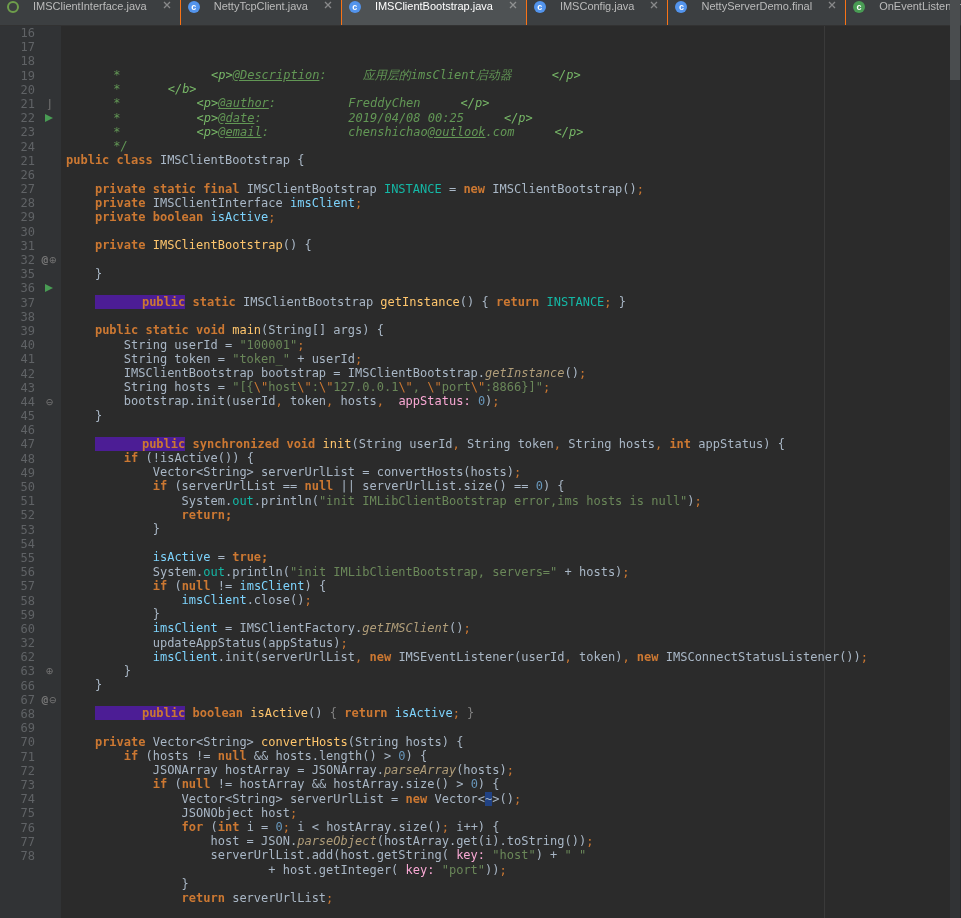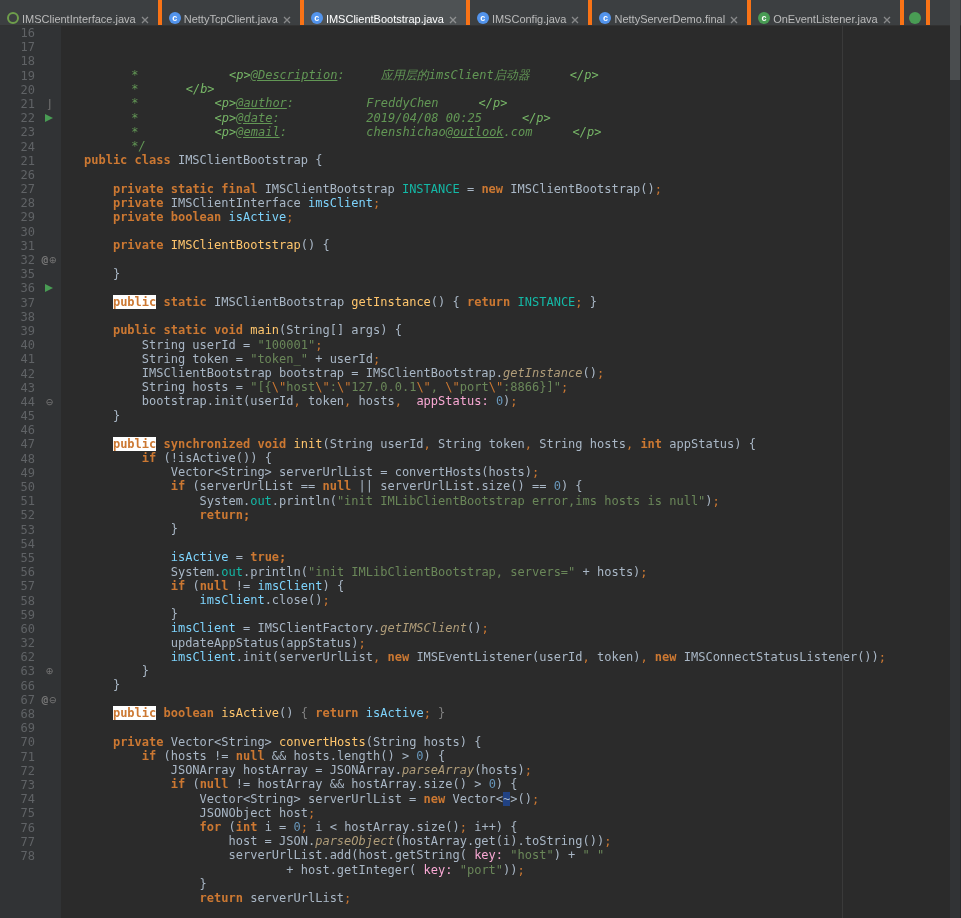--- a/index.html
+++ b/index.html
@@ -16,25 +16,25 @@
     height: 26px;
     background: #3c3f41;
     display: flex;
     align-items: stretch;
     border-bottom: 1px solid #323232;
     font-family: -apple-system, "Lucida Grande", sans-serif;
     font-size: 11px;
   }
   .tab {
     display: flex;
-    align-items: flex-end;
+    align-items: flex-start;
     padding: 0 8px 0 6px;
-    gap: 2px;
+    gap: 13px;
     color: #bbb;
-    border-right: 4px solid #f97316;
+    border-right: 1px solid #f97316;
     cursor: pointer;
     white-space: nowrap;
   }
   .tab.active {
     background: #4e5254;
     color: #ffffff;
   }
   .tab .icon {
     width: 14px; height: 14px;
     display: flex; align-items: center; justify-content: center;
@@ -44,21 +44,20 @@
     display: flex; align-items: center; justify-content: center;
     opacity: 0.6;
     margin-left: 2px;
   }
   .tab .close svg { width: 8px; height: 8px; }
   .i-ring { width:12px; height:12px; border-radius:50%; border:2px solid #6e9e4b; }
   .c-circ { width:12px; height:12px; border-radius:50%; background:#5394ec; display:flex;align-items:center;justify-content:center;color:#fff;font-size:9px;font-weight:bold;}
   .editor {
     display: flex;
     height: calc(100% - 26px);
-    gap: 18px;
   }
   .gutter {
     background: #313335;
     width: 62px;
     flex-shrink: 0;
     color: #606366;
     text-align: right;
     user-select: none;
     position: relative;
     border-right: 1px solid #2b2b2b;
@@ -99,21 +98,21 @@
   .str { color: #6a8759; }
   .num { color: #6897bb; }
   .cmt { color: #808080; }
   .doc { color: #629755; font-style: italic; margin-left: 40px; }
   .doc-tag { color: #629755; font-style: italic; text-decoration: underline; }
   .meth { color: #ffc66d; }
   .meth-i { color: #b09d79; font-style: italic; }
   .fld { color: #7dd3fc; }
   .fld-i { color: #14b8a6; }
   .param { color: #f9a8d4; }
-  .hl { background: #ffffff; }
+  .hl { background: #4c1d95; padding-left: 47px; }
   .hlbox { background: #214283; }
   .scrollbar {
     position: absolute;
     right: 1px; top: 0;
     width: 10px; height: 100%;
     background: #313335;
   }
   .scrollbar-thumb {
     position:absolute; right:0; top:0; width:10px; height:80px;
     background:#4a4d4f; border-radius:0;

